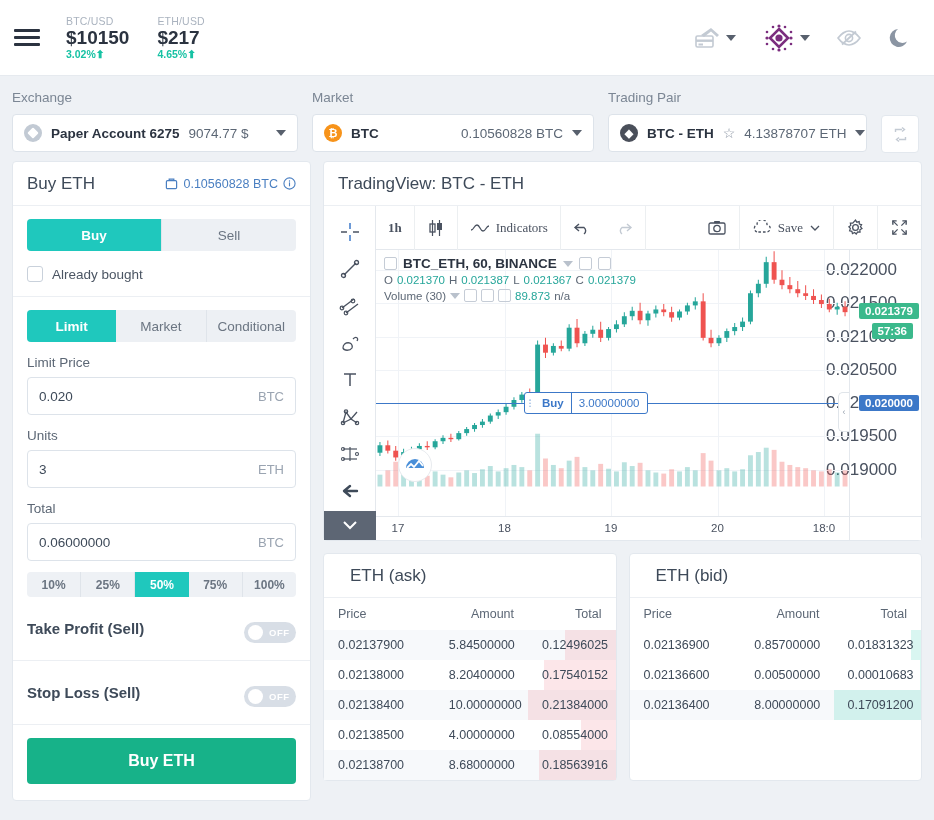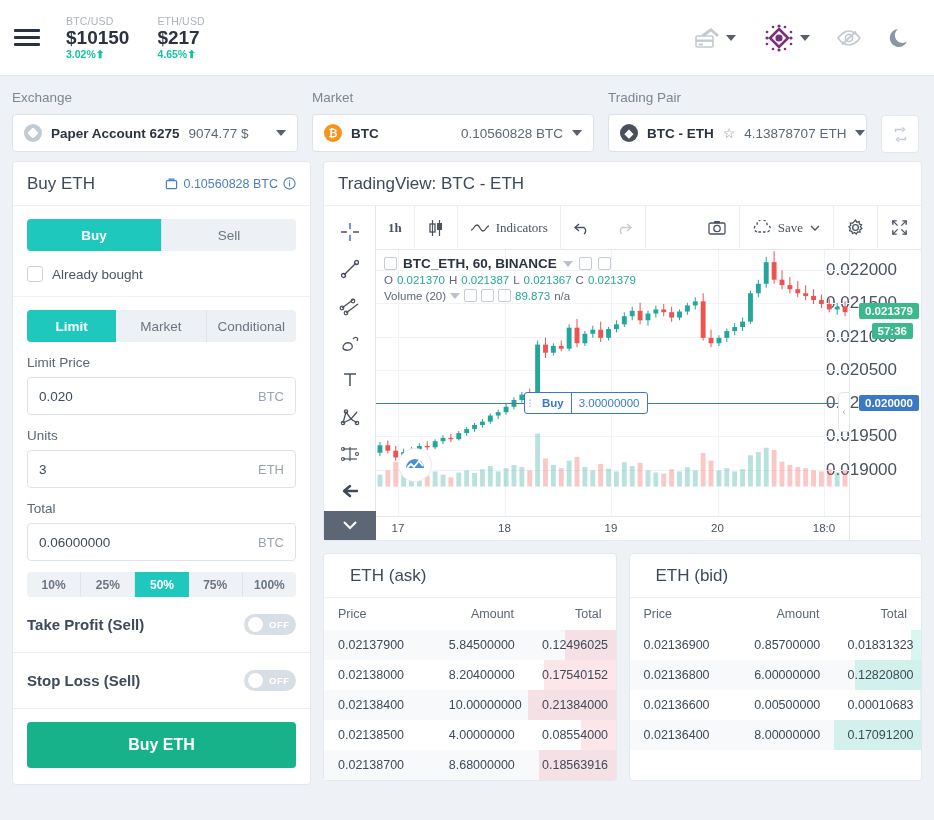--- a/index.html
+++ b/index.html
@@ -96,21 +96,21 @@
   .pctbar { display: flex; height: 25px; background: #eef1f5; border-radius: 4px; margin-top: 11px; overflow: hidden; }
   .pct { flex: 1; display: flex; align-items: center; justify-content: center; font-size: 12px; color: #6b7582; cursor: pointer; font-weight: bold; }
   .pct + .pct { border-left: 1px solid #dfe4ea; }
   .pct.active { background: #1fc8bd; color: #fff; }
   .pctbar .pct.active + .pct { border-left: none; }
 
   .togrow { display: flex; align-items: center; justify-content: space-between; padding: 17px 0; }
   .tog-label { font-size: 15px; font-weight: bold; color: #3e4a59; }
   .toggle {
     width: 52px; height: 21px; border-radius: 11px; background: #d8dee6;
-    display: flex; align-items: center; padding: 0 4px; cursor: pointer; position: relative;
+    display: flex; align-items: center; padding: 0 4px; cursor: pointer; position: relative; margin-top: 8px;
   }
   .toggle .knob { width: 15px; height: 15px; border-radius: 50%; background: #fff; }
   .toggle .tog-txt { font-size: 9.5px; font-weight: bold; color: #ffffff; margin-left: 6px; letter-spacing: .5px; }
 
   .submit-wrap { padding: 13px 14px 16px 14px; border-top: 1px solid #eceff3; }
   .submit {
     width: 100%; height: 46px; background: #17b289; border: none; border-radius: 4px;
     color: #fff; font-size: 16px; font-weight: bold; font-family: inherit; cursor: pointer;
   }
 
@@ -531,21 +531,21 @@
                   <span>O</span>
                     <span class="ohlc-v">0.021370</span>
                   <span>H</span>
                     <span class="ohlc-v">0.021387</span>
                   <span>L</span>
                     <span class="ohlc-v">0.021367</span>
                   <span>C</span>
                     <span class="ohlc-v">0.021379</span>
                 </div>
                 <div class="lg3">
-                  <span>Volume (20)</span>
+                  <span>Volume (30)</span>
                   <span class="caret-dn" style="border-top-color:#b9c1cc"></span>
                   <span class="sqbtn"></span>
                   <span class="sqbtn"></span>
                   <span class="sqbtn"></span>
                   <span class="ohlc-v">89.873</span>
                   <span>n/a</span>
                 </div>
               </div>
 
               <div id="grid-h">
@@ -842,25 +842,20 @@
             <th style="width:32%">Amount</th>
             <th style="width:30%">Total</th>
           </tr>
             </thead>
           <tbody id="bid-body">
               <tr>
                 <td class="p-bid"><span class="cellz">0.02136900</span></td>
                 <td><span class="cellz">0.85700000</span></td>
                 <td><span class="depth depth-bid" style="width:11%"></span><span class="cellz">0.01831323</span></td>
               </tr>
-              <tr class="alt">
-                <td class="p-bid"><span class="cellz">0.02136800</span></td>
-                <td><span class="cellz">6.00000000</span></td>
-                <td><span class="depth depth-bid" style="width:75%"></span><span class="cellz">0.12820800</span></td>
-              </tr>
               <tr>
                 <td class="p-bid"><span class="cellz">0.02136600</span></td>
                 <td><span class="cellz">0.00500000</span></td>
                 <td><span class="depth depth-bid" style="width:1%"></span><span class="cellz">0.00010683</span></td>
               </tr>
               <tr class="alt">
                 <td class="p-bid"><span class="cellz">0.02136400</span></td>
                 <td><span class="cellz">8.00000000</span></td>
                 <td><span class="depth depth-bid" style="width:100%"></span><span class="cellz">0.17091200</span></td>
               </tr>

